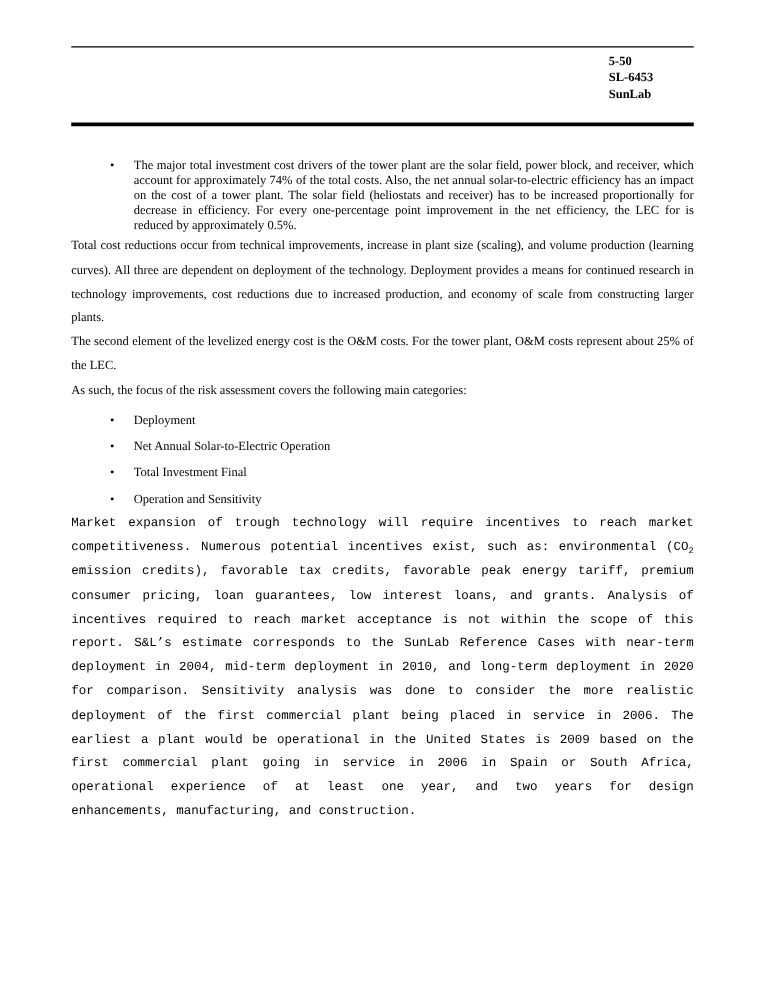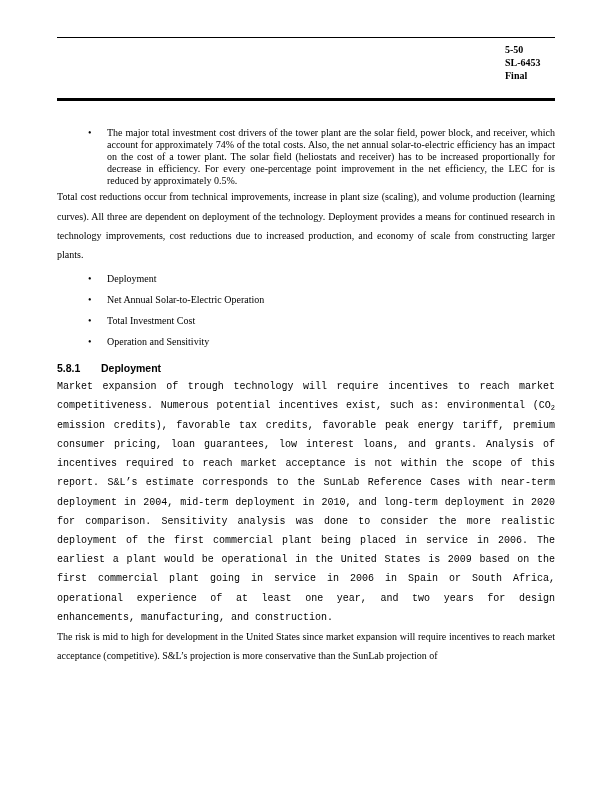--- a/index.html
+++ b/index.html
@@ -2,21 +2,21 @@
 <html><head>
   <meta charset="utf-8">
   <style>
     html, body { margin: 0; padding: 0; background: #ffffff; }
     body {
       width: 612px; height: 792px; position: relative; overflow: hidden;
       font-family: "Liberation Serif", serif; color: #000;
     }
     .rule-top { position: absolute; left: 57px; width: 498px; top: 37px; height: 1px; background: #000; }
     .header-block {
-      position: absolute; left: 505px; top: 43px;
+      position: absolute; left: 487px; top: 43px;
       font-weight: bold; font-size: 10px; line-height: 13px;
     }
     .rule-bottom { position: absolute; left: 57px; width: 498px; top: 98px; height: 3px; background: #000; }
 
     .content { position: absolute; left: 57px; top: 127px; width: 498px; font-size: 10px; }
     .bullets-top { margin: 0; padding: 0; list-style: none; }
     .bullets-top li {
       position: relative; padding-left: 50px; line-height: 12.1px; text-align: justify;
       padding-right: 0;
     }
@@ -40,53 +40,51 @@
     .p5 { margin-top: 10px; }
     sub { font-size: 7px; vertical-align: -2px; line-height: 0; }
   </style>
 </head>
 <body>
 
 <div class="rule-top"></div>
 <div class="header-block">
   <div>5-50</div>
   <div>SL-6453</div>
-  <div>Final</div>
+  <div>SunLab</div>
 </div>
 <div class="rule-bottom"></div>
 
 <div class="content">
   <ul class="bullets-top">
     <li>
       <span class="bullet-dot">•</span>
       <span>The major total investment cost drivers of the tower plant are the solar field, power block, and receiver, which account for approximately 74% of the total costs. Also, the net annual solar-to-electric efficiency has an impact on the cost of a tower plant. The solar field (heliostats and receiver) has to be increased proportionally for decrease in efficiency. For every one-percentage point improvement in the net efficiency, the LEC for is reduced by approximately 0.5%.</span>
     </li>
   </ul>
 
   <p class="body p1">Total cost reductions occur from technical improvements, increase in plant size (scaling), and volume production (learning curves). All three are dependent on deployment of the technology. Deployment provides a means for continued research in technology improvements, cost reductions due to increased production, and economy of scale from constructing larger plants.</p>
+  <p class="body p2">The second element of the levelized energy cost is the O&amp;M costs. For the tower plant, O&amp;M costs represent about 25% of the LEC.</p>
+  <p class="body p3">As such, the focus of the risk assessment covers the following main categories:</p>
 
   <ul class="cat-list">
     <li>
       <span class="bullet-dot">•</span>
       <span>Deployment</span>
     </li>
     <li>
       <span class="bullet-dot">•</span>
       <span>Net Annual Solar-to-Electric Operation</span>
     </li>
     <li>
       <span class="bullet-dot">•</span>
-      <span>Total Investment Cost</span>
+      <span>Total Investment Final</span>
     </li>
     <li>
       <span class="bullet-dot">•</span>
       <span>Operation and Sensitivity</span>
     </li>
   </ul>
 
-  <div class="section-heading">
-    <span class="num">5.8.1</span><span>Deployment</span>
-  </div>
 
   <p class="body p4"><span>Market expansion of trough technology will require incentives to reach market competitiveness. Numerous potential incentives exist, such as: environmental (CO</span><sub>2</sub><span> emission credits), favorable tax credits, favorable peak energy tariff, premium consumer pricing, loan guarantees, low interest loans, and grants. Analysis of incentives required to reach market acceptance is not within the scope of this report. S&amp;L’s estimate corresponds to the SunLab Reference Cases with near-term deployment in 2004, mid-term deployment in 2010, and long-term deployment in 2020 for comparison. Sensitivity analysis was done to consider the more realistic deployment of the first commercial plant being placed in service in 2006. The earliest a plant would be operational in the United States is 2009 based on the first commercial plant going in service in 2006 in Spain or South Africa, operational experience of at least one year, and two years for design enhancements, manufacturing, and construction.</span></p>
 
-  <p class="body p5">The risk is mid to high for development in the United States since market expansion will require incentives to reach market acceptance (competitive). S&amp;L’s projection is more conservative than the SunLab projection of</p>
 </div>
 
 </body></html>

